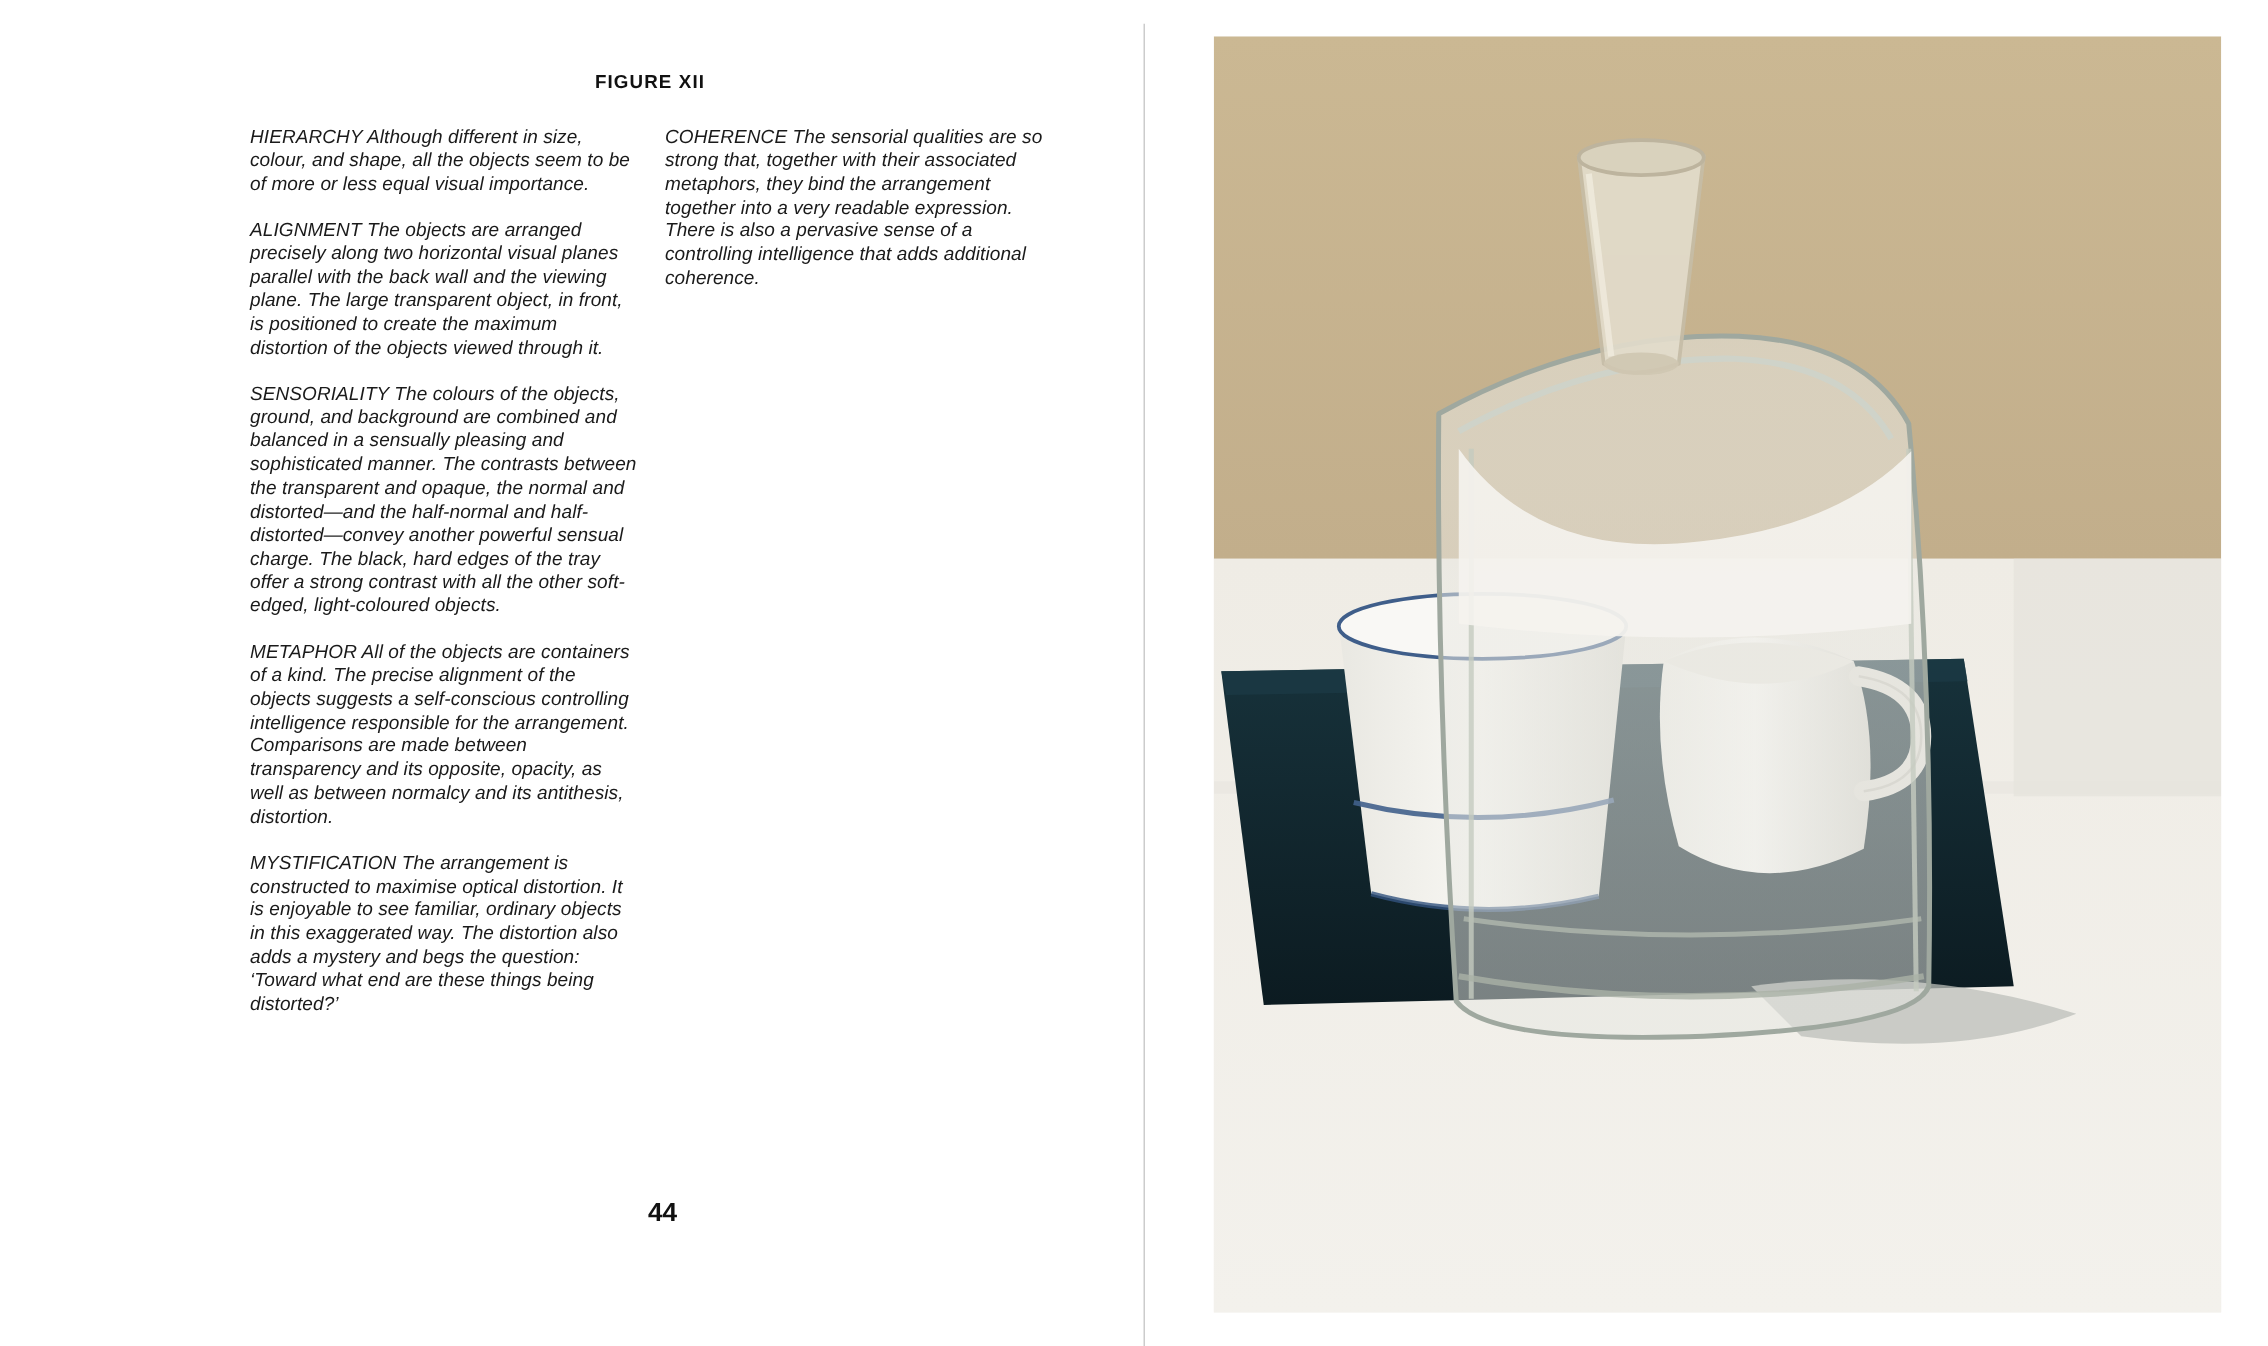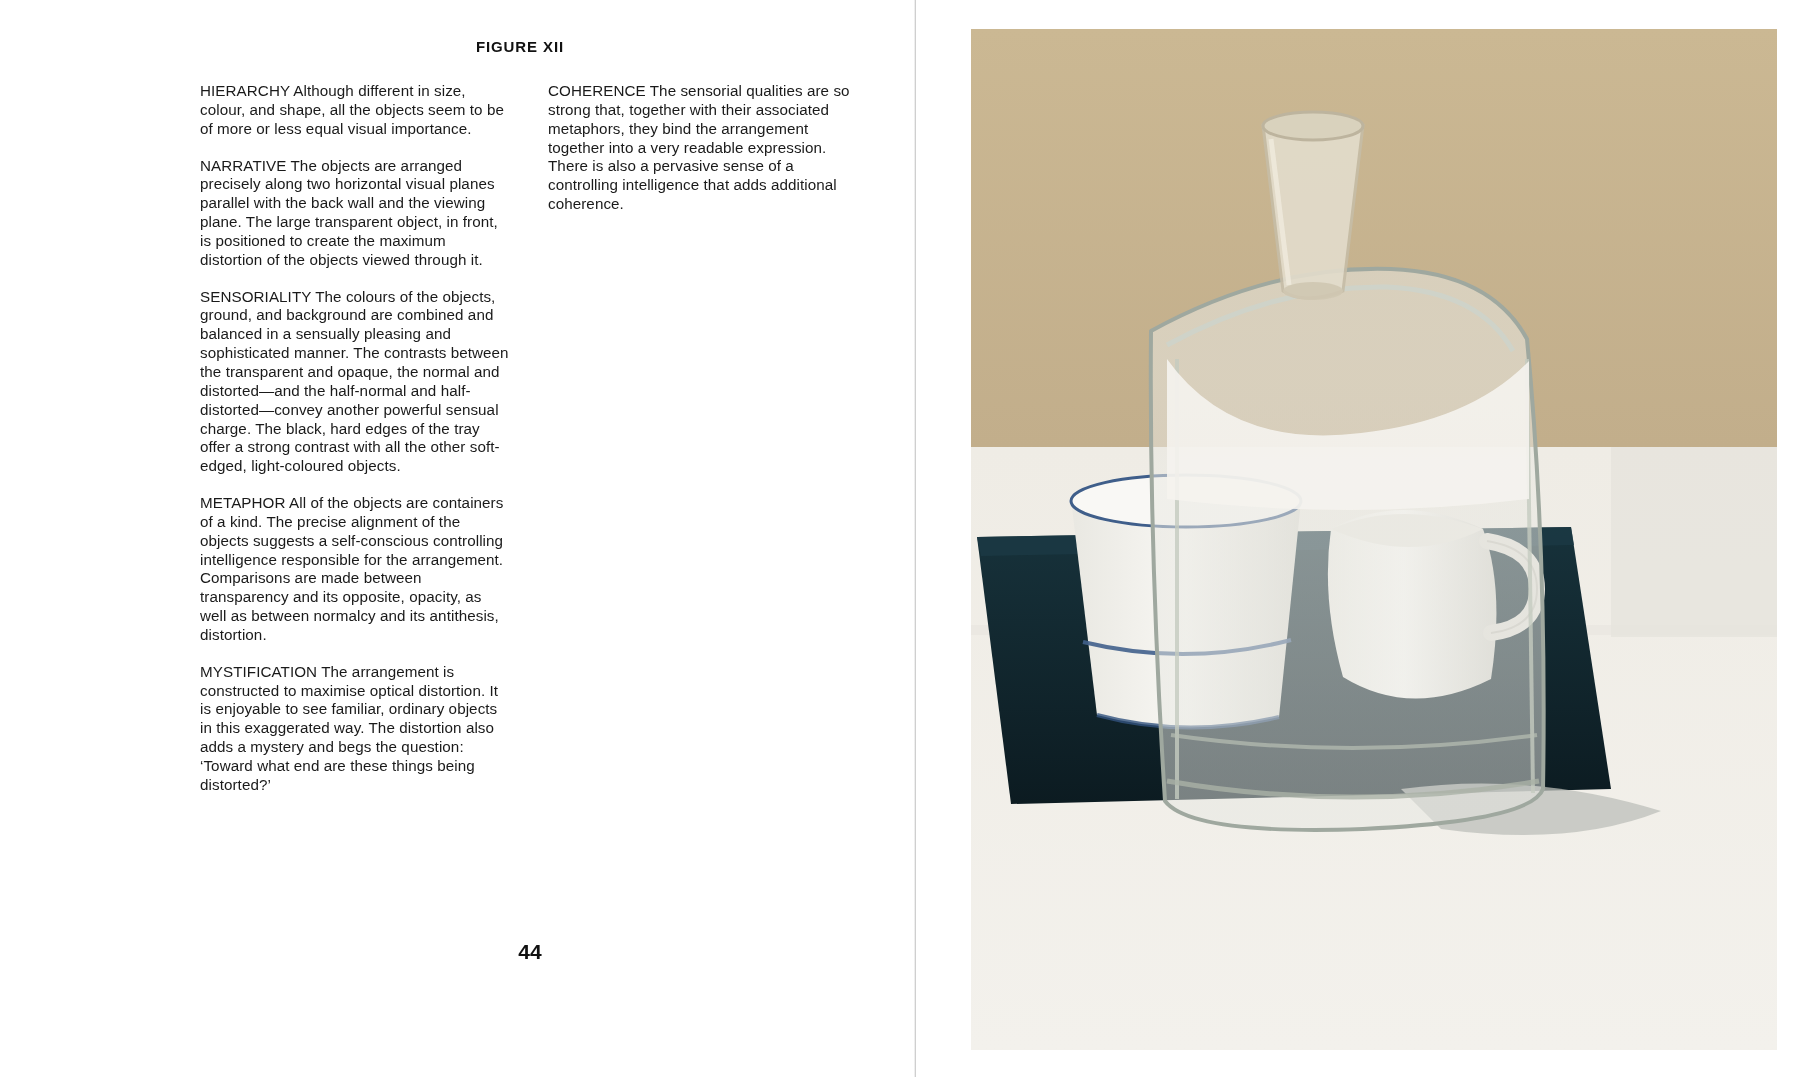--- a/index.html
+++ b/index.html
@@ -21,20 +21,21 @@
     display: flex;
     background: #ffffff;
   }
   
   .page-left {
     position: relative;
     width: 916px;
     height: 769px;
     background: #ffffff;
     box-sizing: border-box;
+    margin-top: 19px;
   }
   .gutter {
     position: absolute;
     left: 914px;
     top: 0;
     width: 3px;
     height: 1077px;
     background: linear-gradient(to right, #ffffff 0%, #d8d8d8 40%, #bdbdbd 70%, #e8e8e8 100%);
   }
   .figure-label {
@@ -47,21 +48,22 @@
     font-weight: 700;
     letter-spacing: 0.06em;
     color: #111111;
   }
   .columns {
     position: absolute;
     left: 200px;
     top: 82px;
     width: 660px;
     display: flex;
-    gap: 36px;
+    gap: 20px;
+    font-style: italic;
   }
   .col {
     width: 312px;
   }
   .para {
     font-size: 15.2px;
     line-height: 1.24;
     margin: 0 0 18px 0;
     color: #1a1a1a;
     letter-spacing: 0.005em;
@@ -107,21 +109,21 @@
 <div class="spread">
 
   <div class="page-left">
 
     <div class="figure-label">FIGURE XII</div>
 
     <div class="columns">
 
       <div class="col">
         <p class="para"><span class="lead">HIERARCHY</span><span> Although different in size, colour, and shape, all the objects seem to be of more or less equal visual importance.</span></p>
-        <p class="para"><span class="lead">NARRATIVE</span><span> The objects are arranged precisely along two horizontal visual planes parallel with the back wall and the viewing plane. The large transparent object, in front, is positioned to create the maximum distortion of the objects viewed through it.</span></p>
+        <p class="para"><span class="lead">ALIGNMENT</span><span> The objects are arranged precisely along two horizontal visual planes parallel with the back wall and the viewing plane. The large transparent object, in front, is positioned to create the maximum distortion of the objects viewed through it.</span></p>
         <p class="para"><span class="lead">SENSORIALITY</span><span> The colours of the objects, ground, and background are combined and balanced in a sensually pleasing and sophisticated manner. The contrasts between the transparent and opaque, the normal and distorted—and the half-normal and half-distorted—convey another powerful sensual charge. The black, hard edges of the tray offer a strong contrast with all the other soft-edged, light-coloured objects.</span></p>
         <p class="para"><span class="lead">METAPHOR</span><span> All of the objects are containers of a kind. The precise alignment of the objects suggests a self-conscious controlling intelligence responsible for the arrangement. Comparisons are made between transparency and its opposite, opacity, as well as between normalcy and its antithesis, distortion.</span></p>
         <p class="para"><span class="lead">MYSTIFICATION</span><span> The arrangement is constructed to maximise optical distortion. It is enjoyable to see familiar, ordinary objects in this exaggerated way. The distortion also adds a mystery and begs the question: ‘Toward what end are these things being distorted?’</span></p>
       </div>
 
       <div class="col">
         <p class="para"><span class="lead">COHERENCE</span><span> The sensorial qualities are so strong that, together with their associated metaphors, they bind the arrangement together into a very readable expression. There is also a pervasive sense of a controlling intelligence that adds additional coherence.</span></p>
       </div>
 
     </div>

